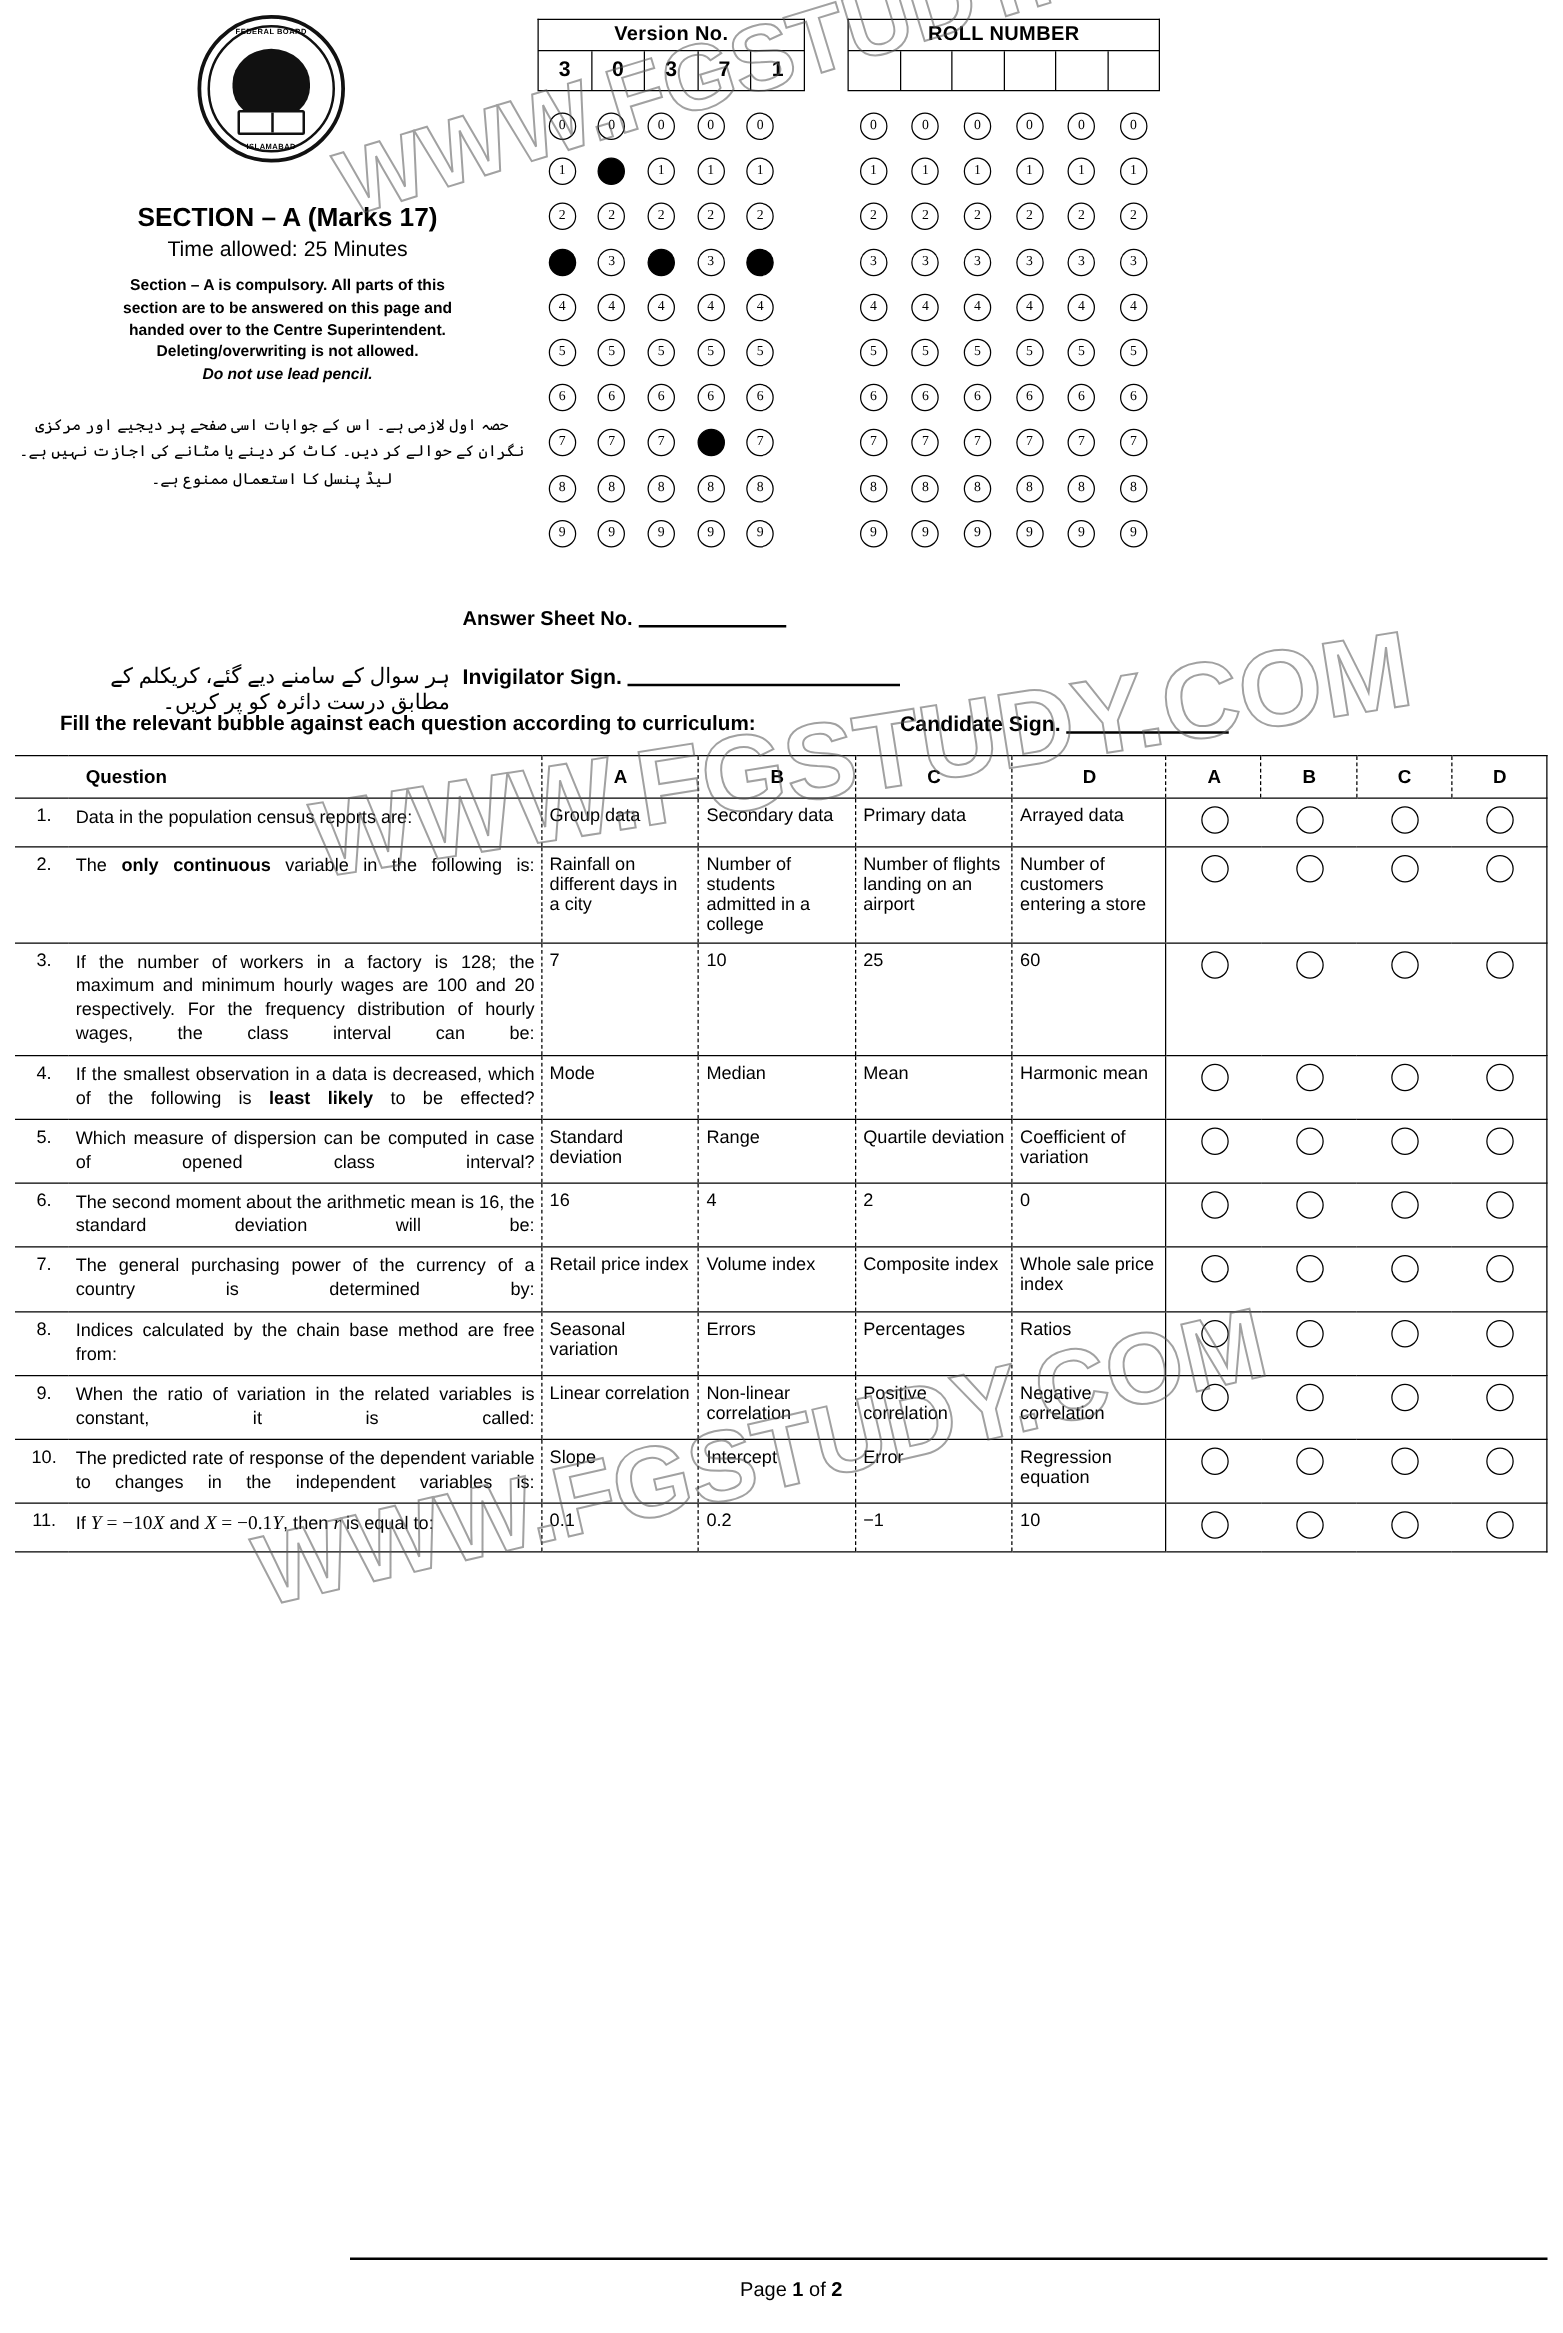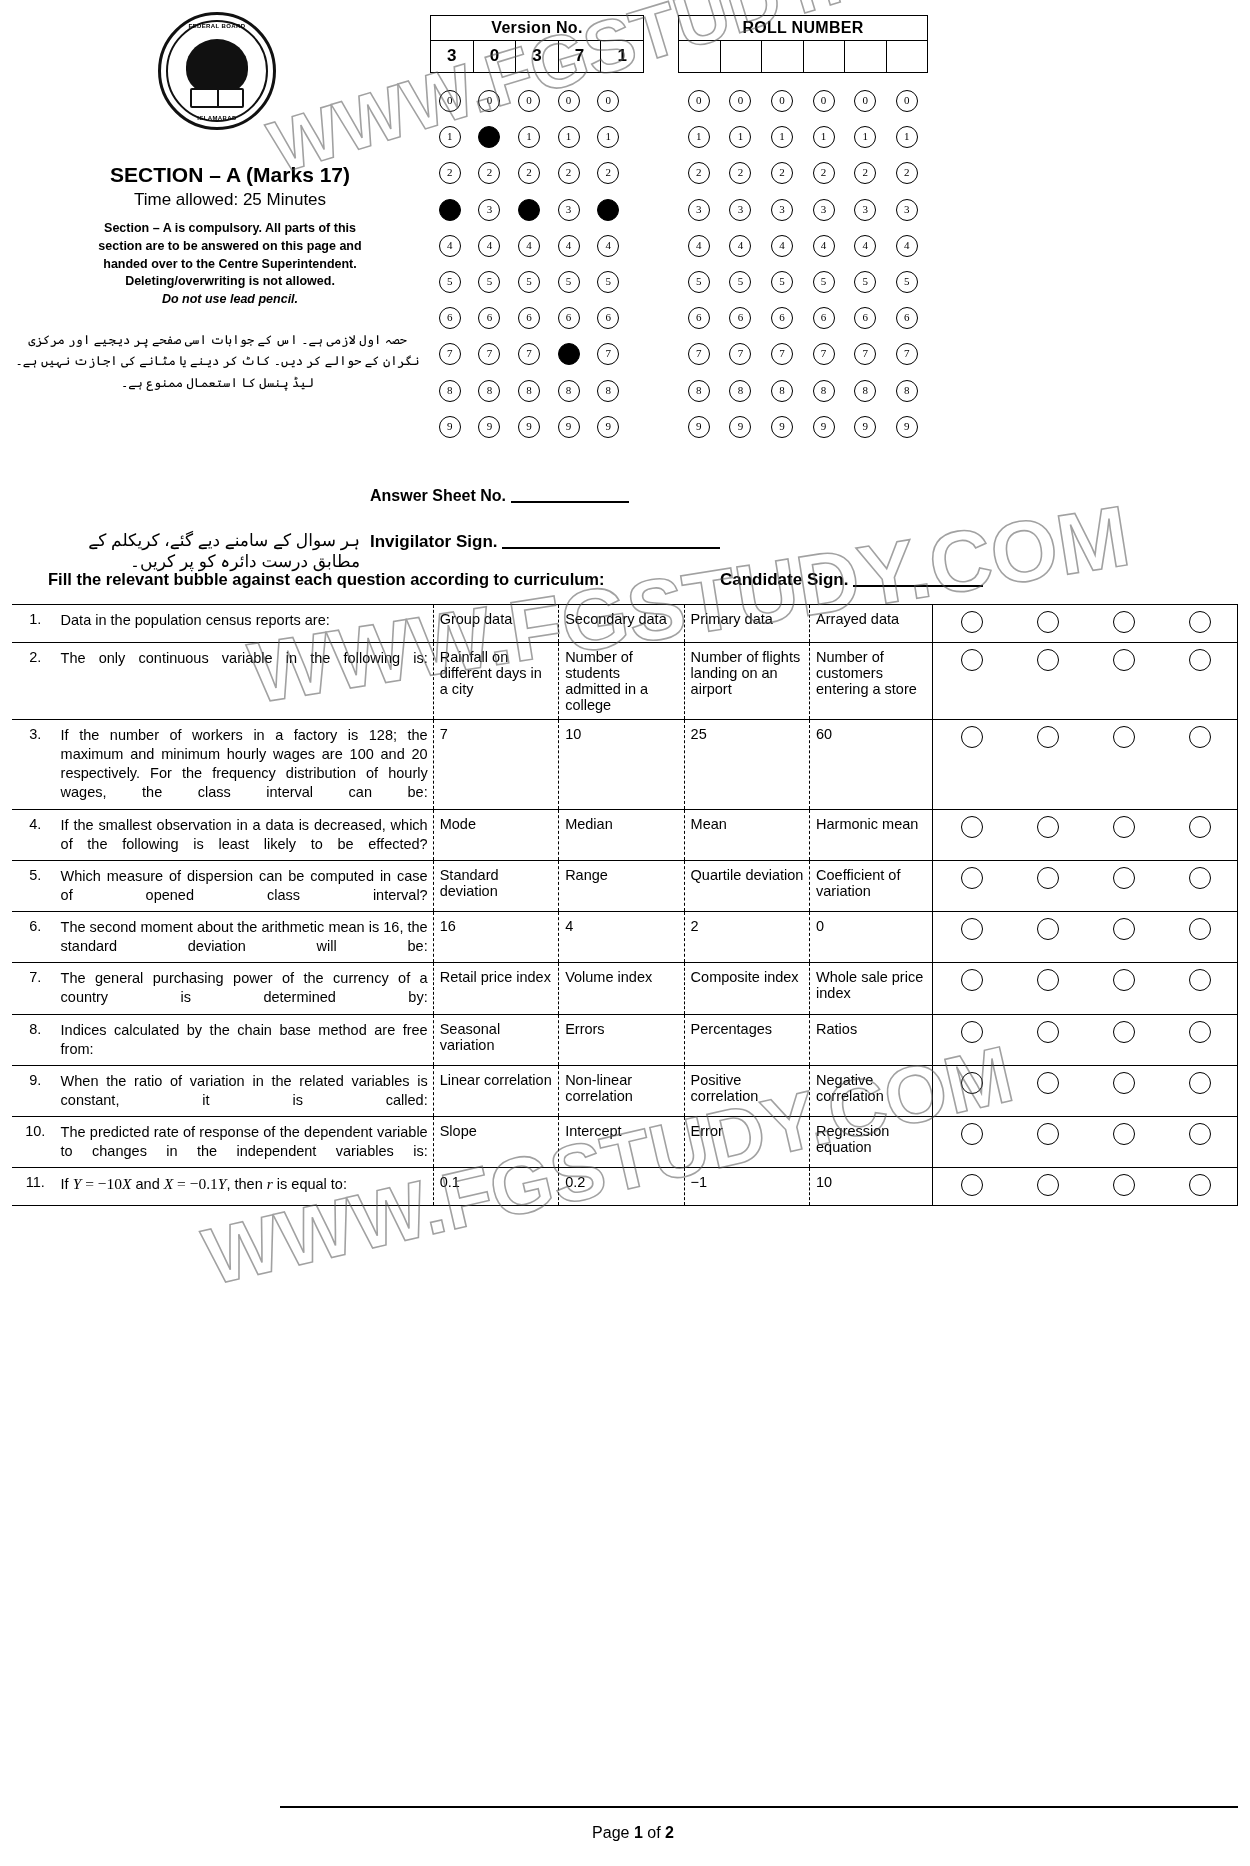--- a/index.html
+++ b/index.html
@@ -190,21 +190,21 @@
   table.qt tr.hdr td.qh{ text-align:left; padding-left:14px; }
   .c-num { width:38px; text-align:center; padding-right:2px !important;}
   .c-q   { width:338px; }
   .c-opt { width:110px; border-left:1.6px dashed #000; }
   .c-bub { width:63px; text-align:center; border-left:none; }
   .c-bub.first{ border-left:1.6px solid #000; }
   td.rightwall{ border-right:1.6px solid #000; }
   tr.hdr td.c-opt, tr.hdr td.c-bub{ border-left:1.6px dashed #000; }
   .jtext{ text-align:justify; text-align-last:justify; line-height:1.32; }
   .nojust{ text-align:left; text-align-last:left; }
-  b.strong{ font-weight:normal; }
+  b.strong{ font-weight:bold; }
   .mathy{ font-family:"Liberation Serif", serif; font-style:italic; font-size:15.5px;}
   .mathy .up{ font-style:normal; }
   .answer-bubble{
     display:inline-block;
     width:22px; height:22px;
     border:1.7px solid #000;
     border-radius:50%;
   }
   .lastrule{
     position:absolute; left:280px; top:1806px;
@@ -427,20 +427,32 @@
     <col style="width:112px">
       <col style="width:112px">
       <col style="width:112px">
       <col style="width:110px">
     <col style="width:68px">
       <col style="width:68px">
       <col style="width:68px">
       <col style="width:68px">
   </colgroup>
   <tbody id="qt-body">
+      <tr class="hdr">
+        <td class="c-num"></td>
+        <td class="c-q qh">Question</td>
+        <td class="c-opt">A</td>
+        <td class="c-opt">B</td>
+        <td class="c-opt">C</td>
+        <td class="c-opt">D</td>
+        <td class="c-bub first">A</td>
+        <td class="c-bub">B</td>
+        <td class="c-bub">C</td>
+        <td class="c-bub rightwall">D</td>
+      </tr>
       <tr>
         <td class="c-num">1.</td>
         <td class="c-q jtext nojust">Data in the population census reports are:</td>
         <td class="c-opt">Group data</td>
         <td class="c-opt">Secondary data</td>
         <td class="c-opt">Primary data</td>
         <td class="c-opt">Arrayed data</td>
         <td class="c-bub first"><span class="answer-bubble"></span></td>
         <td class="c-bub"><span class="answer-bubble"></span></td>
         <td class="c-bub"><span class="answer-bubble"></span></td>

